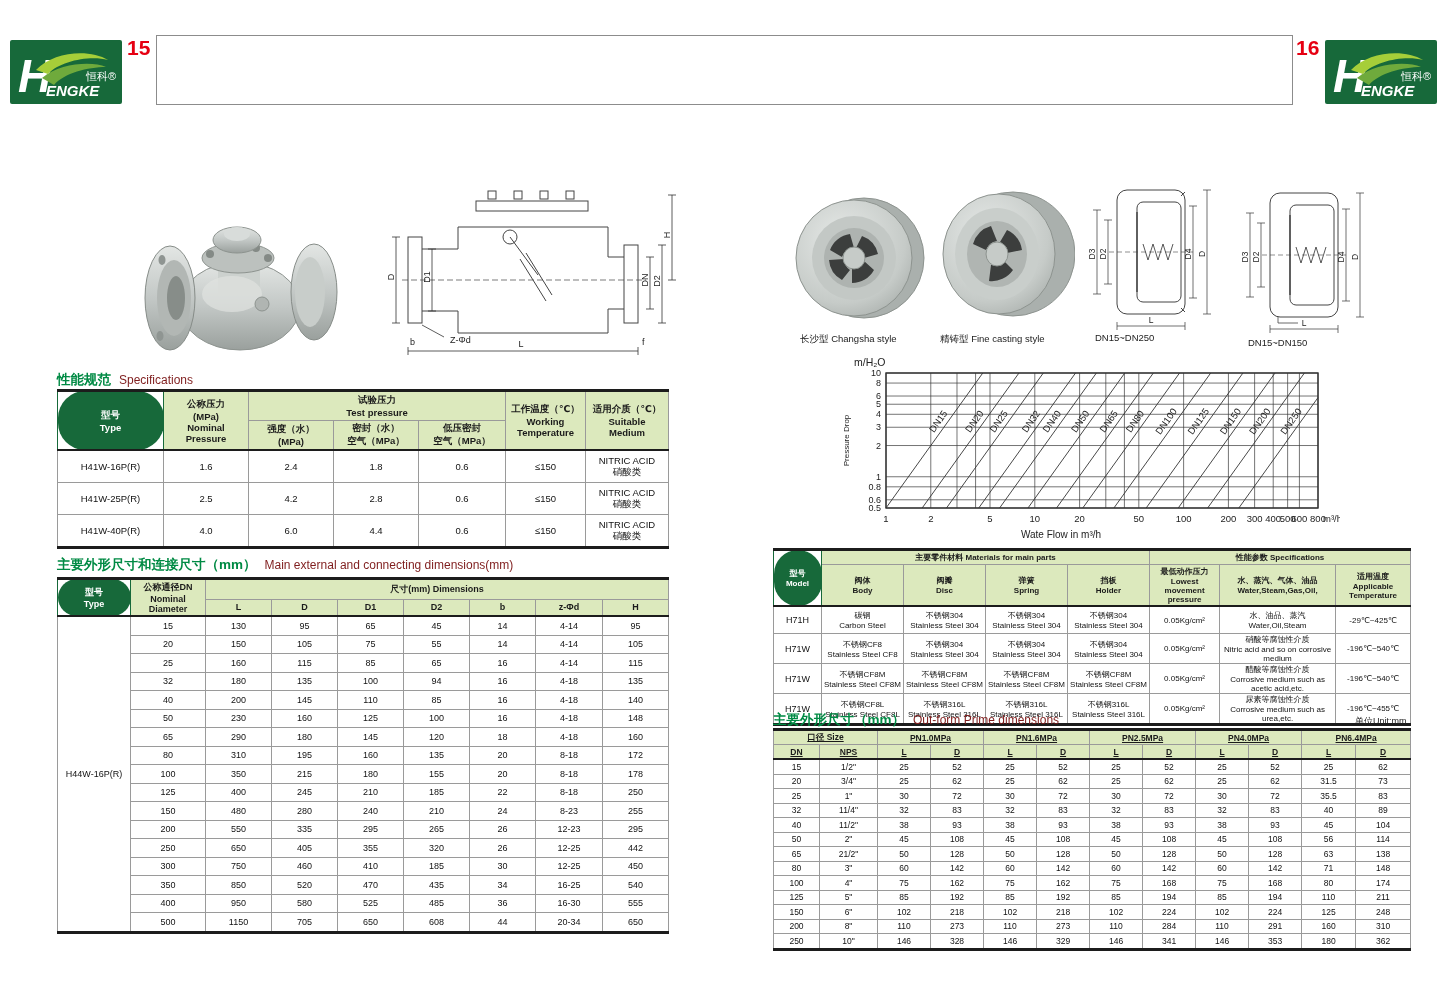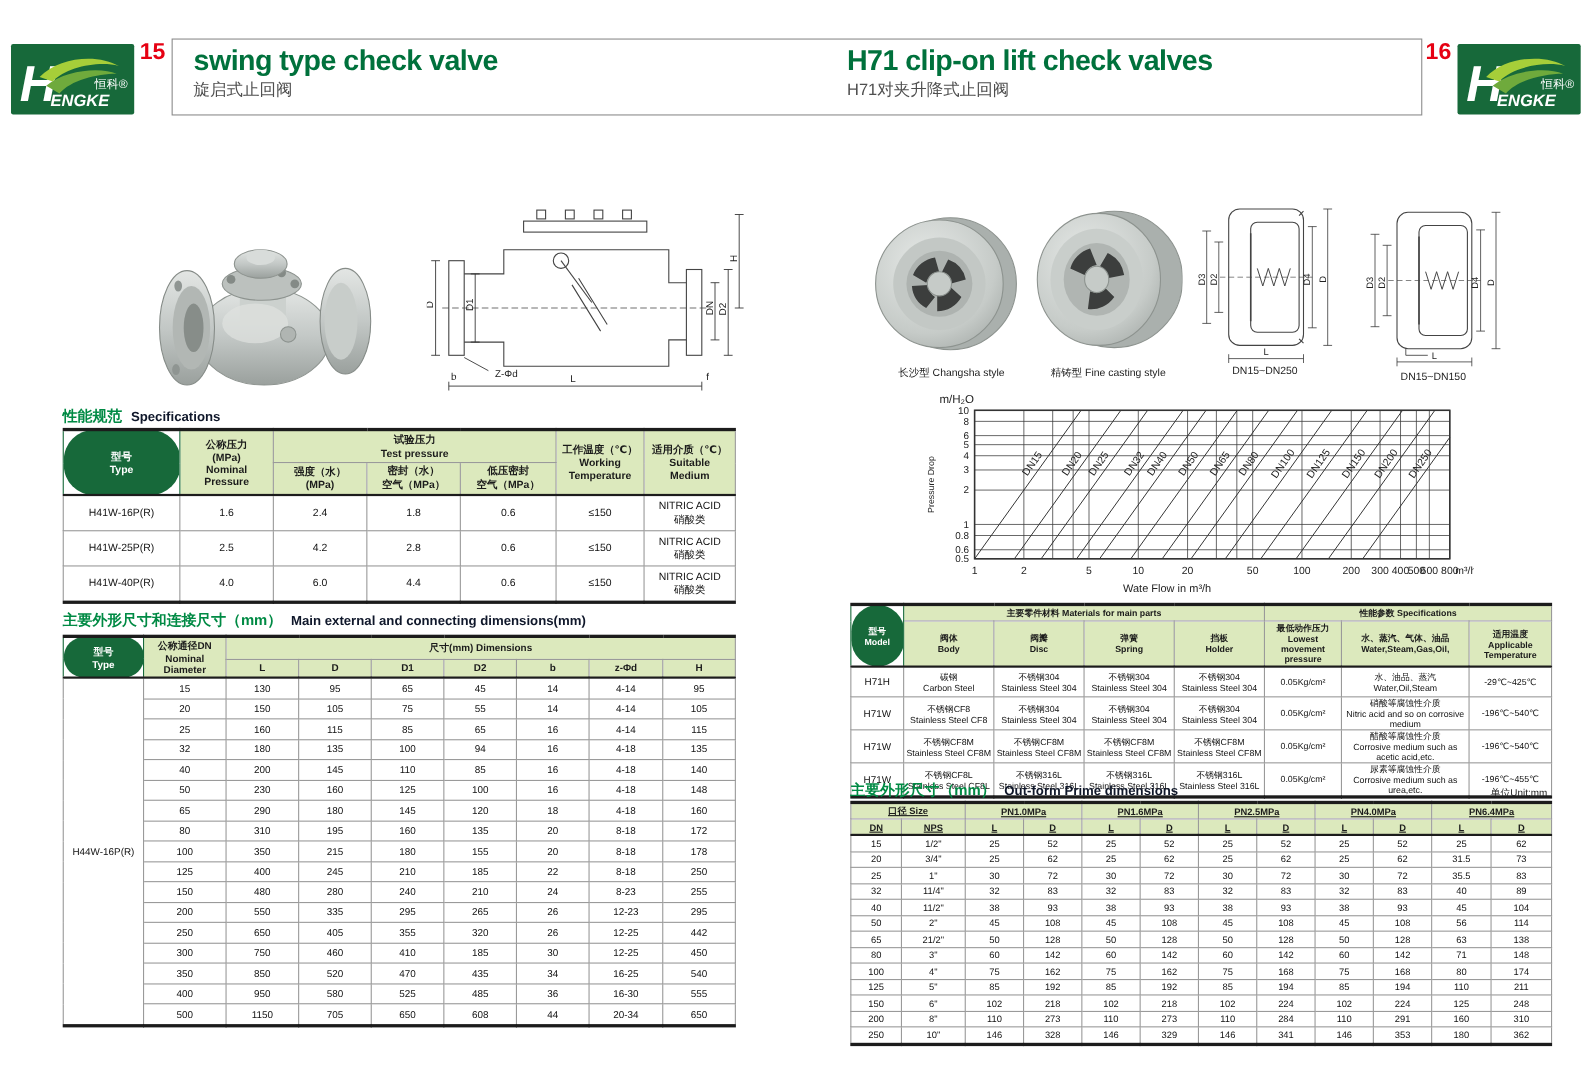--- a/index.html
+++ b/index.html
@@ -6,22 +6,22 @@
   body{font-family:"Liberation Sans","DejaVu Sans",sans-serif;}
   #canvas{position:relative;width:1440px;height:984px;background:#ffffff;overflow:hidden;}
   .abs{position:absolute;}
   .logo{width:112px;height:64px;background:#17693a;border-radius:2px;}
   .pageno{color:#e60012;font-weight:bold;font-size:21px;line-height:1;}
   .title-band{border:1px solid #8c8c8c;background:#fff;}
   .ptitle{color:#00713c;font-weight:bold;font-size:26px;line-height:1.05;letter-spacing:-0.5px;white-space:nowrap;}
   .psub{color:#4f4f4f;font-size:15px;margin-top:3px;white-space:nowrap;}
   .sec-title{white-space:nowrap;}
   .sec-title .cn{color:#008a44;font-weight:bold;font-size:13.5px;}
-  .sec-title .en{color:#0f172a;font-weight:bold;font-size:12px;margin-left:8px;margin-top:34px;}
-  .caption{font-size:9.5px;color:#222;text-align:center;white-space:nowrap;}
+  .sec-title .en{color:#7f1d1d;font-weight:normal;font-size:12px;margin-left:8px;margin-top:34px;}
+  .caption{font-size:9.5px;color:#222;text-align:left;white-space:nowrap;}
   .unit-note{font-size:9px;color:#222;}
   table{border-collapse:collapse;table-layout:fixed;border-top:3px solid #1c1c1c;border-bottom:3px solid #1c1c1c;}
   th,td{border:1px solid #9a9a9a;text-align:center;vertical-align:middle;white-space:pre-line;padding:1px 2px;overflow:hidden;}
   thead{border-bottom:2px solid #1c1c1c;}
   th{background:#dce9bd;font-weight:bold;color:#1b1b1b;}
   th.dk{background:#17693a;color:#ffffff;border-color:#17693a;border-radius:27px;}
   td{background:#fff;color:#111;}
   .spec th{font-size:9.5px;}
   .spec td{font-size:9.5px;height:29px;}
   .spec thead tr:first-child th{height:26px;}
@@ -44,28 +44,20 @@
       <text x="8" y="52" font-size="46" font-style="italic" font-weight="bold" fill="#ffffff">H</text>
       <path d="M26,30 C44,11 80,9 98,20 C80,15 50,21 38,34 Z" fill="#a6ce39"></path>
       <path d="M32,38 C50,23 82,21 96,27 C78,27 54,33 44,45 Z" fill="#6faa3c"></path>
       <text x="36" y="56" font-size="15" font-style="italic" font-weight="bold" fill="#ffffff">ENGKE</text>
       <text x="76" y="40" font-size="11" fill="#ffffff">恒科®</text>
     </svg>
   </div>
   <div class="abs pageno" style="left:127px;top:37px;">15</div>
 
   <div class="abs title-band" style="left:156px;top:35px;width:1135px;height:68px;"></div>
-  <div class="abs" style="left:176px;top:42px;">
-    <div class="ptitle">swing type check valve</div>
-    <div class="psub">旋启式止回阀</div>
-  </div>
-  <div class="abs" style="left:770px;top:42px;">
-    <div class="ptitle">H71 clip-on lift check valves</div>
-    <div class="psub">H71对夹升降式止回阀</div>
-  </div>
 
   <div class="abs pageno" style="left:1296px;top:37px;">16</div>
   <div class="abs logo" style="left:1325px;top:40px;">
     <svg width="112" height="64" viewBox="0 0 112 64">
       <text x="8" y="52" font-size="46" font-style="italic" font-weight="bold" fill="#ffffff">H</text>
       <path d="M26,30 C44,11 80,9 98,20 C80,15 50,21 38,34 Z" fill="#a6ce39"></path>
       <path d="M32,38 C50,23 82,21 96,27 C78,27 54,33 44,45 Z" fill="#6faa3c"></path>
       <text x="36" y="56" font-size="15" font-style="italic" font-weight="bold" fill="#ffffff">ENGKE</text>
       <text x="76" y="40" font-size="11" fill="#ffffff">恒科®</text>
     </svg>

